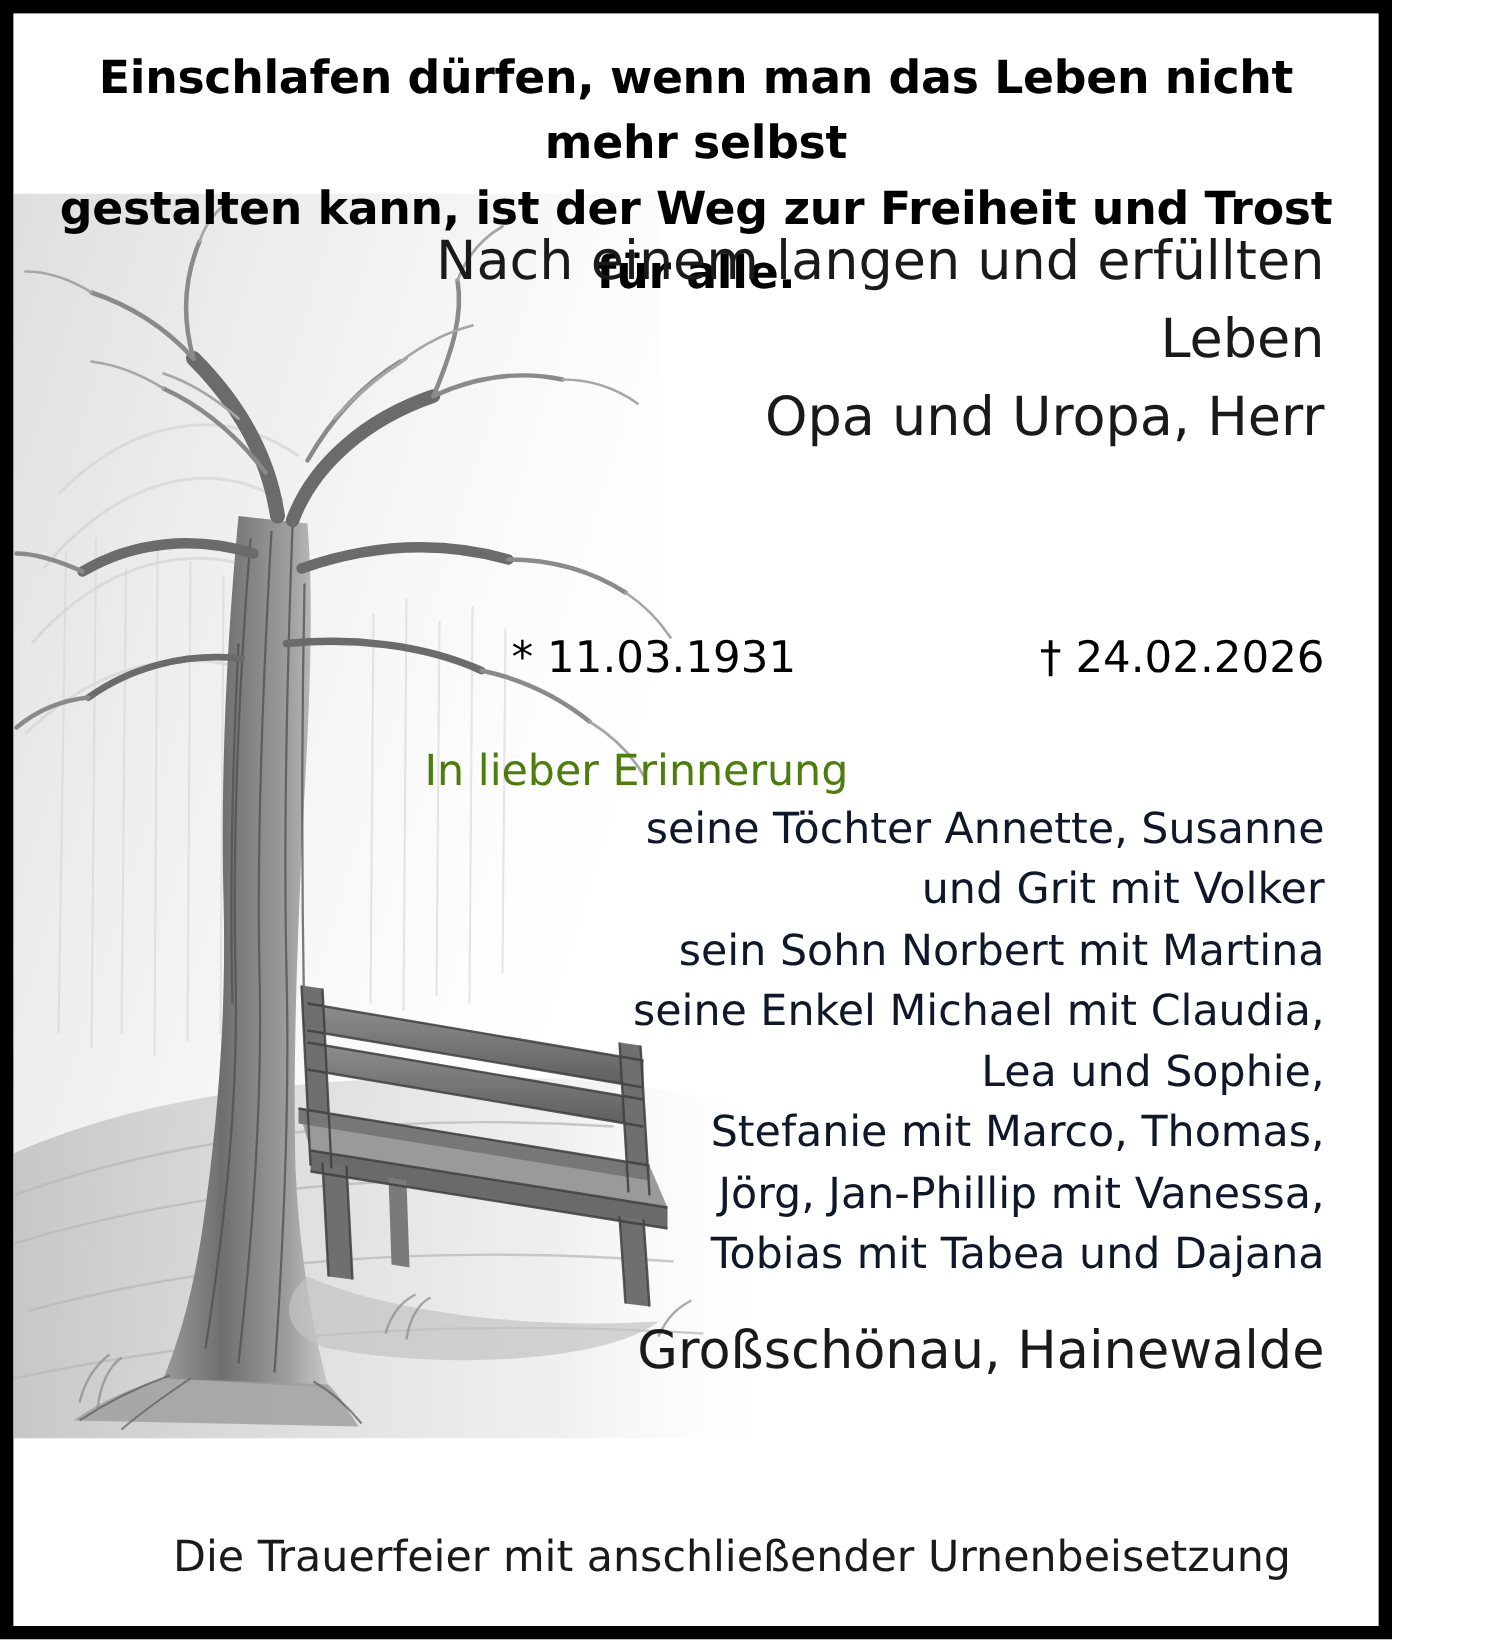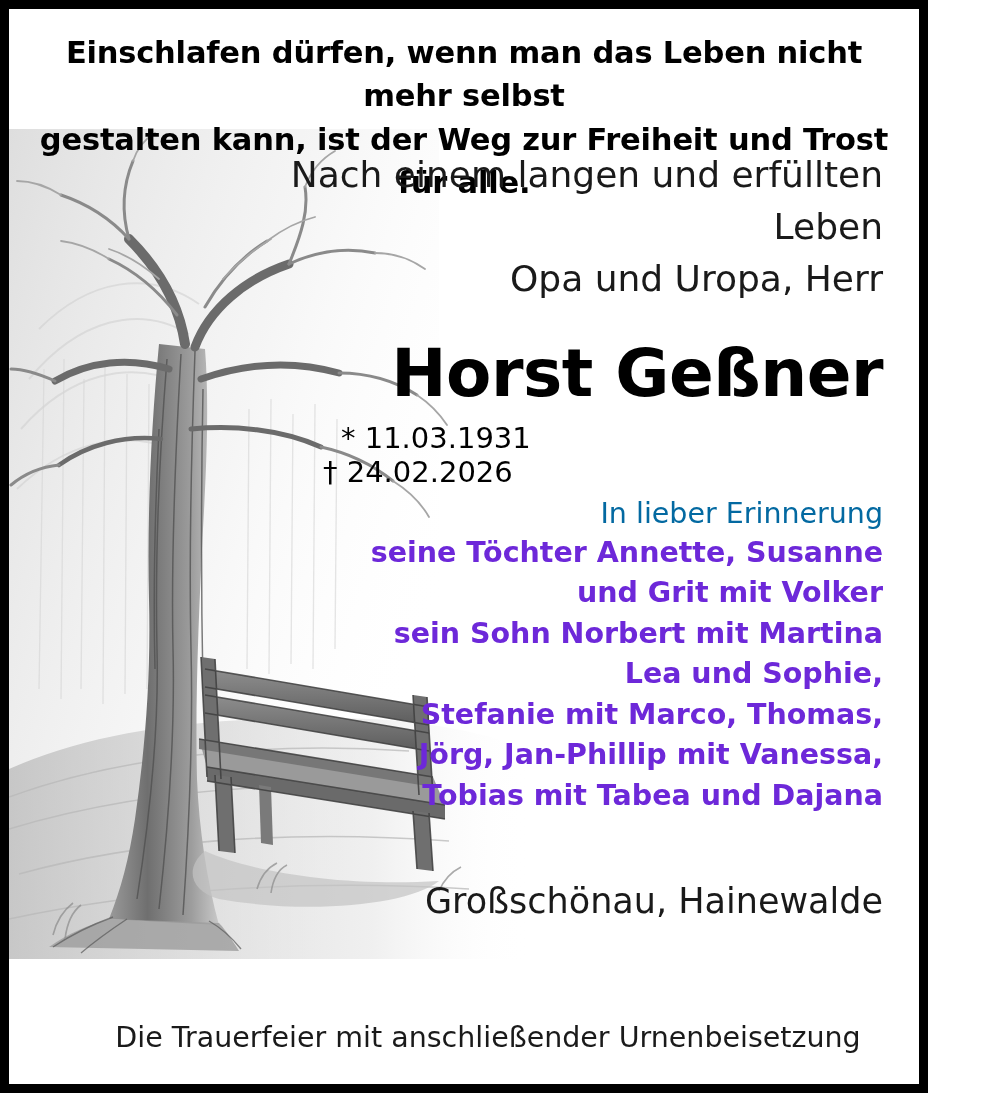--- a/index.html
+++ b/index.html
@@ -82,45 +82,44 @@
 
   .dates {
     position: absolute;
     top: 412px;
     right: 36px;
     width: 560px;
     display: flex;
     justify-content: space-between;
     font-size: 29px;
     color: #000;
-    flex-direction: column;
   }
   .dates .birth { padding-left: 18px; }
   .dates .death { }
 
   .remembrance {
     position: absolute;
     top: 484px;
     right: 36px;
     width: 600px;
-    text-align: right;
+    text-align: left;
     font-size: 28.5px;
     line-height: 1.45;
-    color: #0369a1;
+    color: #4d7c0f;
   }
   .family {
     position: absolute;
     top: 524px;
     right: 36px;
     width: 620px;
     text-align: right;
     font-size: 28.5px;
-    font-weight: bold;
+    font-weight: normal;
     line-height: 1.42;
-    color: #6d28d9;
+    color: #0f172a;
   }
   .family .l { display: block; }
 
   .places {
     position: absolute;
     top: 872px;
     right: 36px;
     width: 600px;
     text-align: right;
     font-size: 35px;
@@ -295,33 +294,33 @@
     <div class="verse">
       <span class="l">Einschlafen dürfen, wenn man das Leben nicht mehr selbst</span>
       <span class="l">gestalten kann, ist der Weg zur Freiheit und Trost für alle.</span>
     </div>
 
     <div class="intro">
       <span class="l">Nach einem langen und erfüllten Leben</span>
       <span class="l">Opa und Uropa, Herr</span>
     </div>
 
-    <div class="name">Horst Geßner</div>
 
     <div class="dates">
       <span class="birth">* 11.03.1931</span>
       <span class="death">† 24.02.2026</span>
     </div>
 
     <div class="remembrance">In lieber Erinnerung</div>
 
     <div class="family">
       <span class="l">seine Töchter Annette, Susanne</span>
       <span class="l">und Grit mit Volker</span>
       <span class="l">sein Sohn Norbert mit Martina</span>
+      <span class="l">seine Enkel Michael mit Claudia,</span>
       <span class="l">Lea und Sophie,</span>
       <span class="l">Stefanie mit Marco, Thomas,</span>
       <span class="l">Jörg, Jan-Phillip mit Vanessa,</span>
       <span class="l">Tobias mit Tabea und Dajana</span>
     </div>
 
     <div class="places">Großschönau, Hainewalde</div>
 
     <div class="service">
       <span class="l">Die Trauerfeier mit anschließender Urnenbeisetzung</span>

